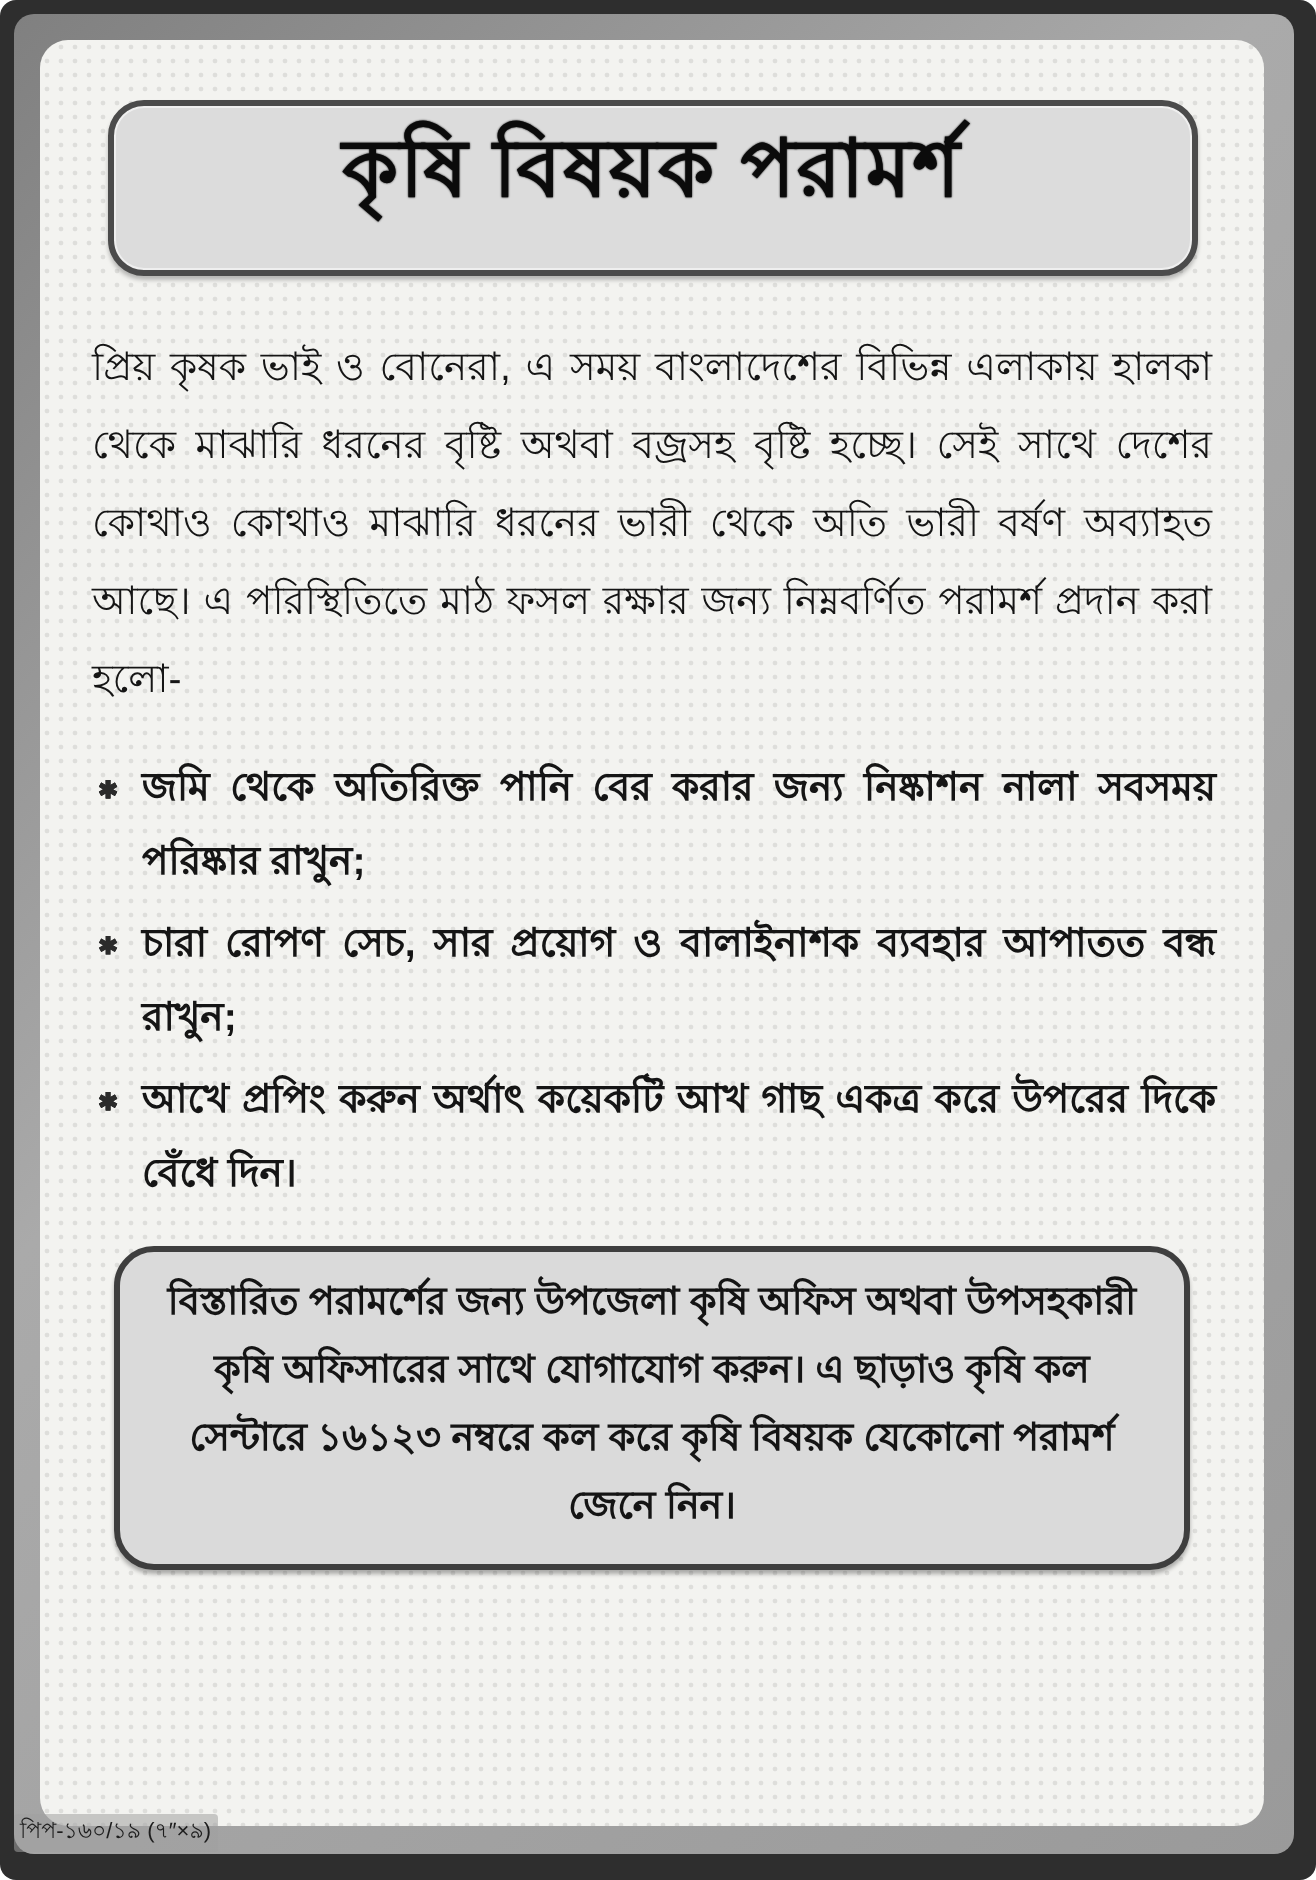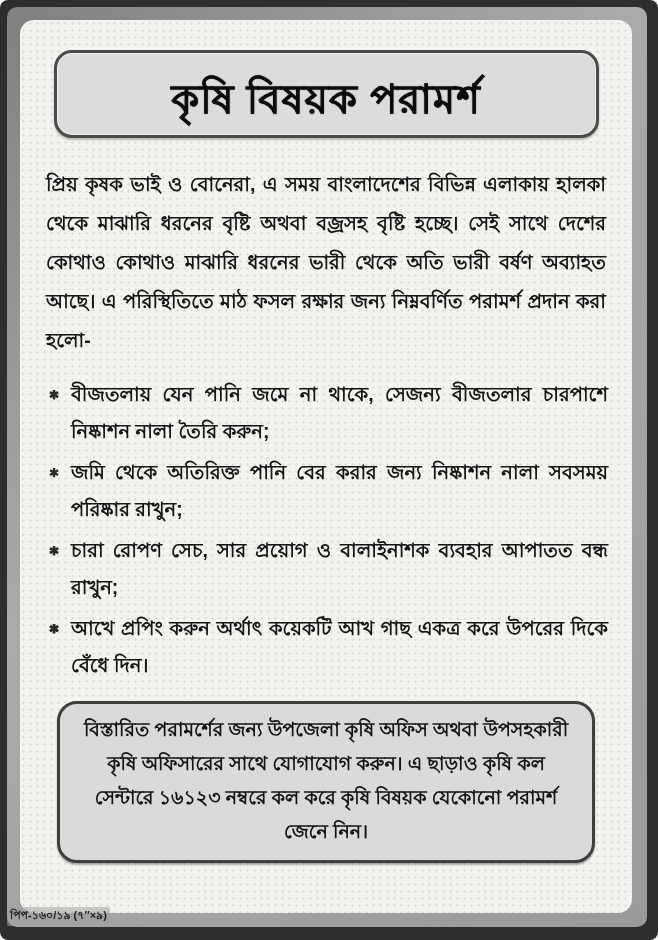--- a/index.html
+++ b/index.html
@@ -19,29 +19,29 @@
     border-radius:14px;
     background-color:#f3f3f0;
     background-image:radial-gradient(rgba(110,110,110,0.16) 1px, transparent 1.35px);
     background-size:7px 7px;
     padding:28px 24px 0 24px;
   }
   .title-box {
     margin:2px auto 18px auto; width:545px; height:88px;
     background:#dcdcdc; border:3px solid #4b4b4b; border-radius:18px;
     box-shadow:0 2px 2px rgba(0,0,0,0.25), inset 0 0 0 1px #efefef;
-    display:flex; align-items:flex-end; justify-content:center;
+    display:flex; align-items:flex-start; justify-content:center;
   }
   .title-box h1 {
     font-size:40px; font-weight:bold; color:#0b0b0b; letter-spacing:1px;
     text-shadow:0 0 1px #000;
   }
   .intro {
     margin:27px 2px 0 2px;
-    font-size:19.5px; font-weight:700; line-height:39px;
+    font-size:19.5px; font-weight:400; line-height:39px;
     text-align:justify; color:#151515;
   }
   .advice-list { list-style:none; margin:16px 0 0 4px; }
   .advice-list li {
     position:relative; padding-left:23px; margin-bottom:4px;
     font-size:19.5px; font-weight:700; line-height:37px; color:#151515;
     text-align:justify;
   }
   .bullet-glyph {
     position:absolute; left:1px; top:1px;
@@ -50,21 +50,21 @@
   .advisory-box {
     margin:17px auto 0 auto; width:538px;
     background:#dadada; border:3px solid #3e3e3e; border-radius:20px;
     box-shadow:0 2px 2px rgba(0,0,0,0.3);
     padding:9px 18px 11px 18px;
     text-align:center; font-size:19px; font-weight:700; line-height:34px;
     color:#141414;
   }
   .print-code {
     position:absolute; left:7px; bottom:14px;
-    font-size:11px; font-weight:700; color:#1d1d1d;
+    font-size:11px; font-weight:400; color:#1d1d1d;
     background:rgba(160,160,160,0.55); padding:0 3px; border-radius:2px;
   }
 </style>
 </head>
 <body>
 
 <div class="page">
   <div class="gray-band"></div>
 
   <div class="content">
@@ -74,21 +74,20 @@
     </div>
 
     <p class="intro">প্রিয় কৃষক ভাই ও বোনেরা, এ সময় বাংলাদেশের বিভিন্ন এলাকায় হালকা থেকে মাঝারি ধরনের বৃষ্টি অথবা বজ্রসহ বৃষ্টি হচ্ছে। সেই সাথে দেশের কোথাও কোথাও মাঝারি ধরনের ভারী থেকে অতি ভারী বর্ষণ অব্যাহত আছে। এ পরিস্থিতিতে মাঠ ফসল রক্ষার জন্য নিম্নবর্ণিত পরামর্শ প্রদান করা হলো-</p>
 
     <ul class="advice-list">
       <li>
         <span class="bullet-glyph">✱</span>
       </li>
       <li>
         <span class="bullet-glyph">✱</span>
-        <span>বীজতলায় যেন পানি জমে না থাকে, সেজন্য বীজতলার চারপাশে নিষ্কাশন নালা তৈরি করুন;</span>
       </li>
       <li>
         <span class="bullet-glyph">✱</span>
         <span>জমি থেকে অতিরিক্ত পানি বের করার জন্য নিষ্কাশন নালা সবসময় পরিষ্কার রাখুন;</span>
       </li>
       <li>
         <span class="bullet-glyph">✱</span>
       </li>
       <li>
         <span class="bullet-glyph">✱</span>

